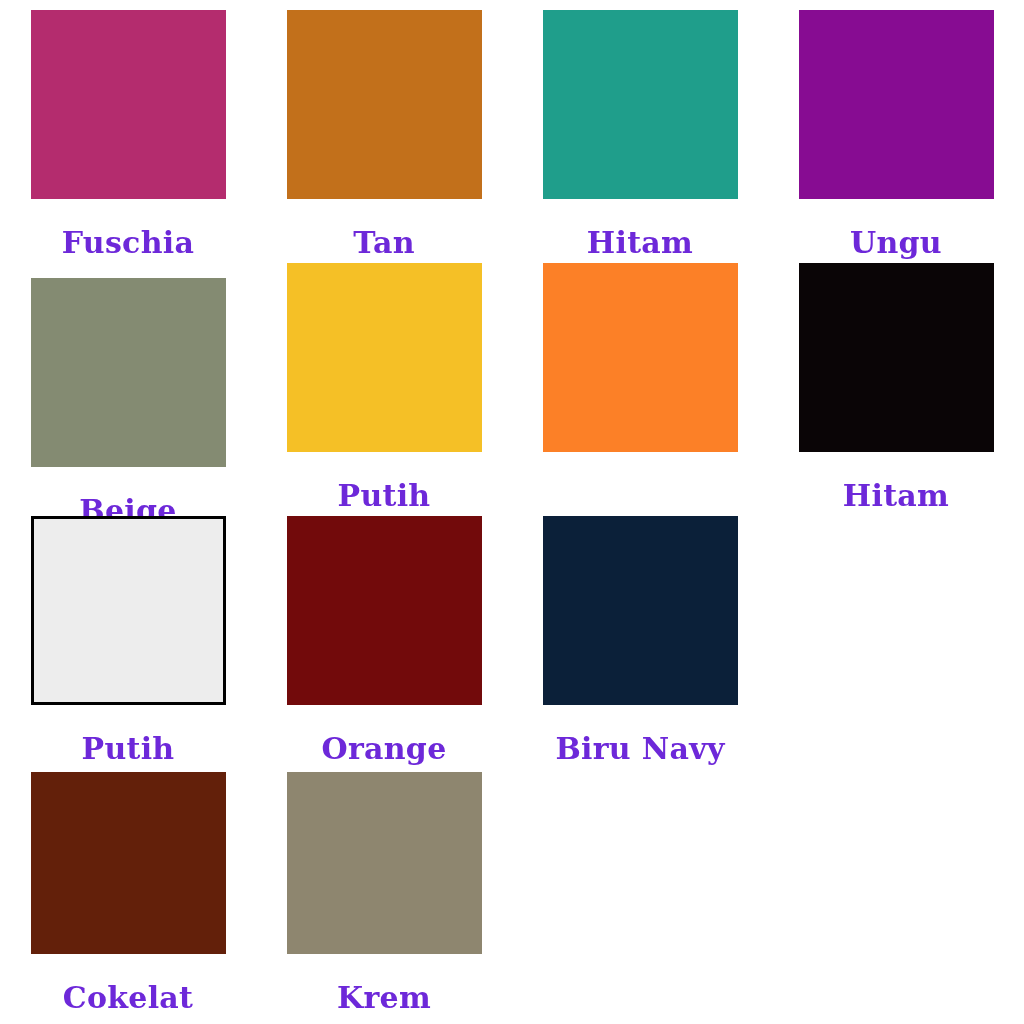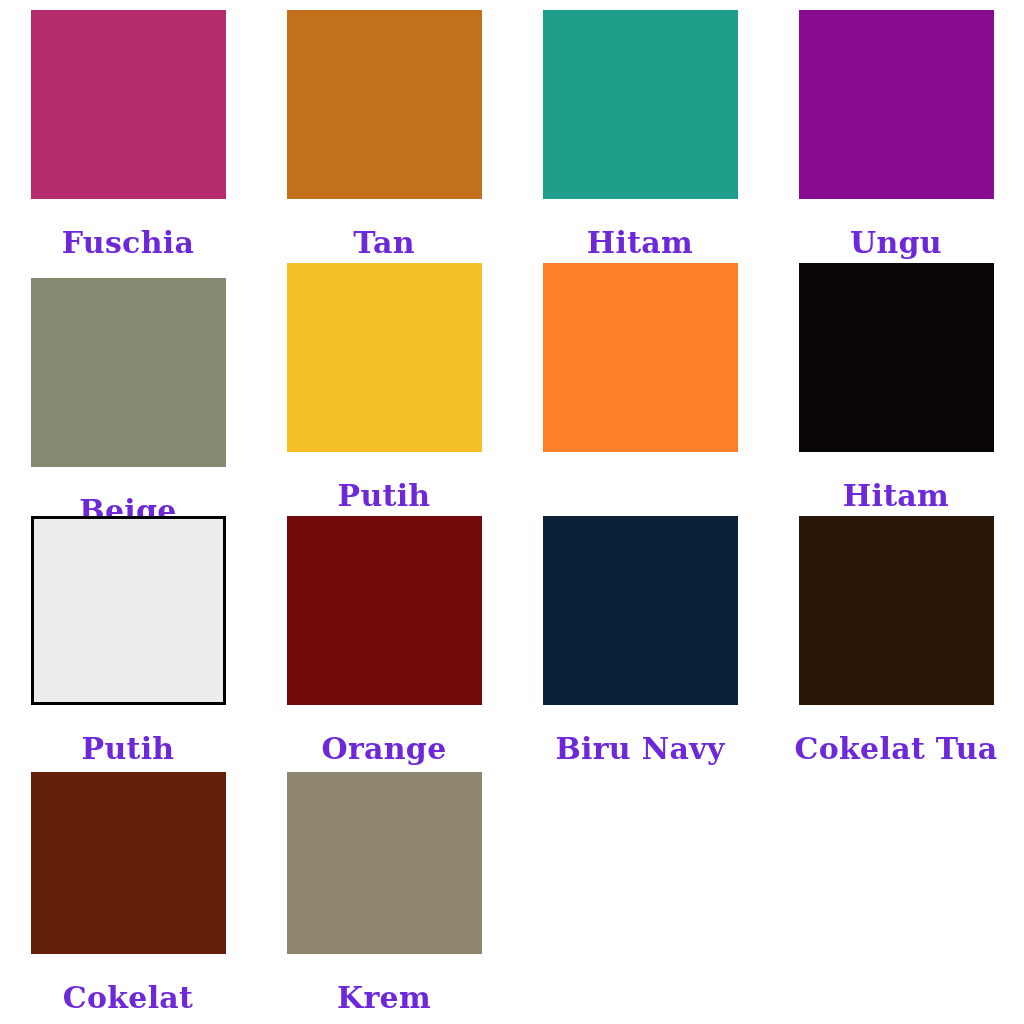--- a/index.html
+++ b/index.html
@@ -103,24 +103,20 @@
       <div class="swatch-label">Putih</div>
     </div>
     <div class="swatch-cell" style="left: 256px; top: 506px;">
       <div class="swatch-chip" title="Merah" style="background-color: rgb(114, 10, 11);"></div>
       <div class="swatch-label">Orange</div>
     </div>
     <div class="swatch-cell" style="left: 512px; top: 506px;">
       <div class="swatch-chip" title="Biru Navy" style="background-color: rgb(11, 32, 57);"></div>
       <div class="swatch-label">Biru Navy</div>
     </div>
-    <div class="swatch-cell" style="left: 768px; top: 506px;">
-      <div class="swatch-chip" title="Cokelat Tua" style="background-color: rgb(44, 22, 8);"></div>
-      <div class="swatch-label">Cokelat Tua</div>
-    </div>
     <div class="swatch-cell row-last" style="left: 0px; top: 762px;">
       <div class="swatch-chip" title="Cokelat" style="background-color: rgb(99, 32, 10);"></div>
       <div class="swatch-label">Cokelat</div>
     </div>
     <div class="swatch-cell row-last" style="left: 256px; top: 762px;">
       <div class="swatch-chip" title="Krem" style="background-color: rgb(142, 134, 111);"></div>
       <div class="swatch-label">Krem</div>
     </div>
   </div>
 

